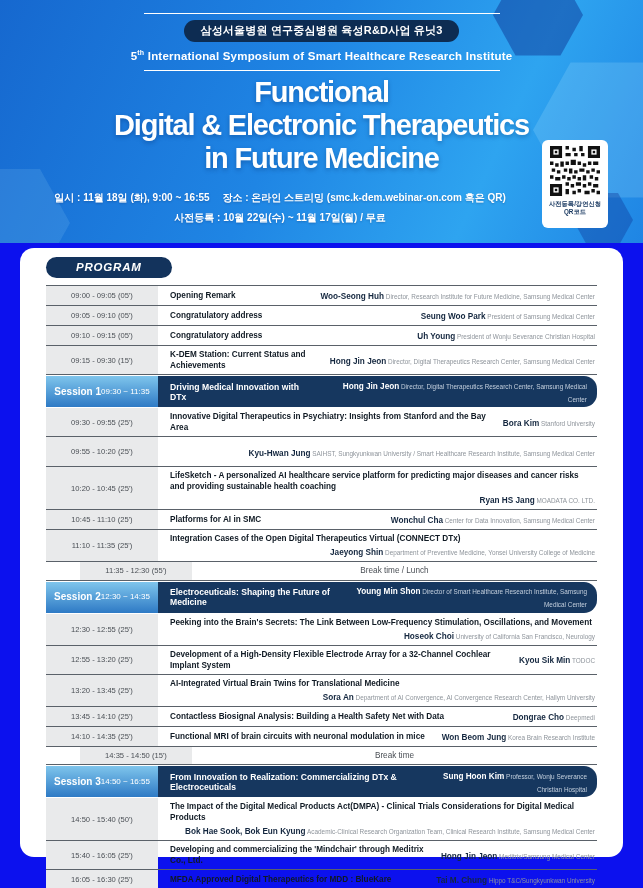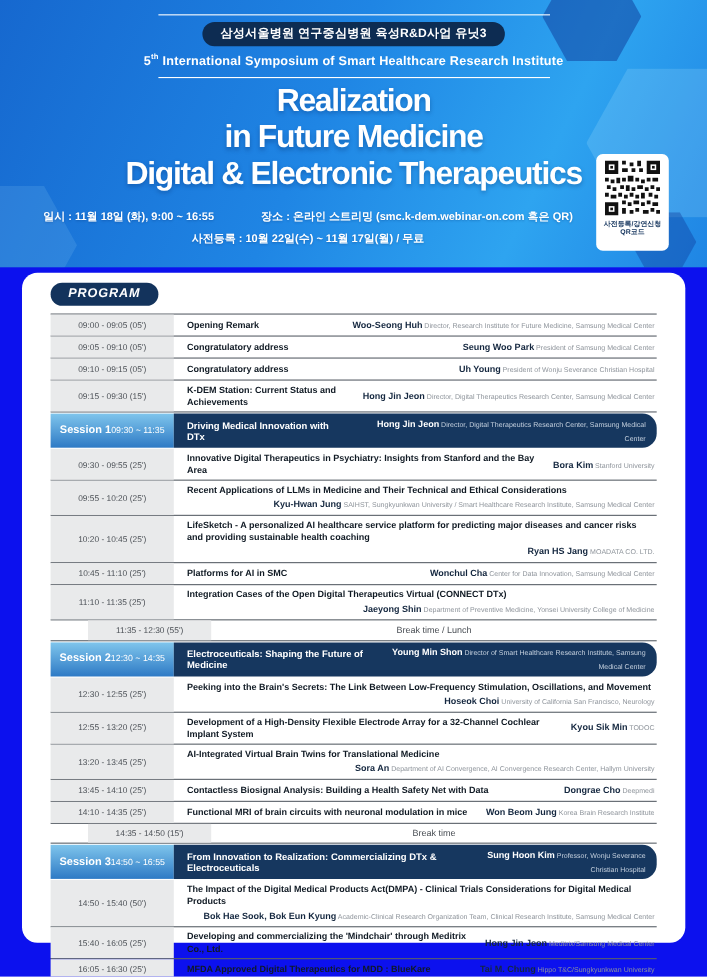--- a/index.html
+++ b/index.html
@@ -22,32 +22,32 @@
   .badge span{display:inline-block;background:#0d2c52;color:#fff;font-size:11px;font-weight:bold;
     padding:3px 16px 4px;border-radius:13px;letter-spacing:.2px;}
   .subtitle{position:absolute;top:49px;left:0;right:0;text-align:center;color:#fff;
     font-size:11.5px;font-weight:bold;letter-spacing:.2px;}
   .subtitle sup{font-size:7px;}
   .bigtitle{position:absolute;top:76px;left:0;right:0;text-align:center;color:#fff;
     font-weight:800;font-size:29px;line-height:33px;letter-spacing:-1.2px;
     text-shadow:0 2px 4px rgba(0,40,100,.35);}
   .infos{position:absolute;top:188px;left:0;width:560px;text-align:center;color:#fff;
     font-size:10px;font-weight:bold;line-height:20px;text-shadow:0 1px 2px rgba(0,40,100,.3);}
-  .infos .seg{margin:0 20px;}
+  .infos .seg{margin:0 5px;}
   
   .qrbox{position:absolute;right:35px;top:140px;width:66px;height:88px;background:#fff;
     border-radius:6px;display:flex;flex-direction:column;align-items:center;padding-top:6px;box-sizing:border-box;}
   .qrbox svg{width:50px;height:50px;}
   .qrcap{margin-top:4px;font-size:6.3px;font-weight:bold;color:#13335c;text-align:center;line-height:8px;}
 
   
   .card{position:absolute;top:248px;left:20px;width:603px;height:609px;background:#ffffff;
     border-radius:14px;box-sizing:border-box;padding:9px 26px 8px;}
   .prog-pill{display:inline-block;background:#13335c;color:#fff;font-weight:900;font-style:italic;
-    font-size:11.5px;letter-spacing:.8px;padding:4px 16px 5px;border-radius:13px;text-align:right;}
+    font-size:11.5px;letter-spacing:.8px;padding:4px 30px 5px;border-radius:13px;text-align:right;}
   .ptable{margin-top:7px;border-top:1px solid #5a6169;}
   .prow{display:flex;border-bottom:1px solid #5a6169;align-items:stretch;}
   .tcell{width:112px;min-width:112px;background:#e9eaeb;color:#4a4f55;font-size:7.6px;
     display:flex;align-items:center;justify-content:center;text-align:center;}
   .ccell{flex:1;padding:3px 2px 3px 12px;display:flex;flex-direction:column;justify-content:center;}
   .inlinewrap{display:flex;align-items:center;justify-content:space-between;width:100%;gap:6px;}
   .ttl{font-size:8.2px;font-weight:bold;color:#101a24;line-height:11px;white-space:pre-line;}
   .spkline{text-align:right;line-height:10px;white-space:nowrap;}
   .stacked .spkline{margin-top:1px;}
   .spk{font-size:8.2px;font-weight:bold;color:#14273f;}
@@ -80,23 +80,23 @@
     <div class="hex h2"></div>
     <div class="hex h3"></div>
     <div class="hex h4"></div>
     <div class="hline l1"></div>
     <div class="badge">
       <span>삼성서울병원 연구중심병원 육성R&amp;D사업 유닛3</span>
     </div>
     <div class="subtitle"><span>5</span><sup>th</sup><span> International Symposium of Smart Healthcare Research Institute</span></div>
     <div class="hline l2"></div>
     <div class="bigtitle">
-      <div>Realization</div>
+      <div>Functional</div>
+      <div>Digital &amp; Electronic Therapeutics</div>
       <div>in Future Medicine</div>
-      <div>Digital &amp; Electronic Therapeutics</div>
     </div>
     <div class="infos">
       <div>
         <span class="seg">일시 : 11월 18일 (화), 9:00 ~ 16:55</span>
         <span class="seg">장소 : 온라인 스트리밍 (smc.k-dem.webinar-on.com 혹은 QR)</span>
       </div>
       <div>
         <span class="seg">사전등록 : 10월 22일(수) ~ 11월 17일(월) / 무료</span>
       </div>
     </div>
@@ -175,21 +175,20 @@
           <div class="ccell">
             <div class="inlinewrap">
               <div class="ttl">Innovative Digital Therapeutics in Psychiatry: Insights from Stanford and the Bay Area</div>
               <div class="spkline"><span class="spk">Bora Kim</span><span class="aff"> Stanford University</span></div>
             </div>
           </div>
         </div>
         <div class="prow item stacked">
           <div class="tcell">09:55 - 10:20 (25')</div>
           <div class="ccell">
-            <div class="ttl">Recent Applications of LLMs in Medicine and Their Technical and Ethical Considerations</div>
             <div class="spkline"><span class="spk">Kyu-Hwan Jung</span><span class="aff"> SAIHST, Sungkyunkwan University / Smart Healthcare Research Institute, Samsung Medical Center</span></div>
           </div>
         </div>
         <div class="prow item stacked">
           <div class="tcell">10:20 - 10:45 (25')</div>
           <div class="ccell">
             <div class="ttl">LifeSketch - A personalized AI healthcare service platform for predicting major diseases and cancer risks
 and providing sustainable health coaching</div>
             <div class="spkline"><span class="spk">Ryan HS Jang</span><span class="aff"> MOADATA CO. LTD.</span></div>
           </div>

